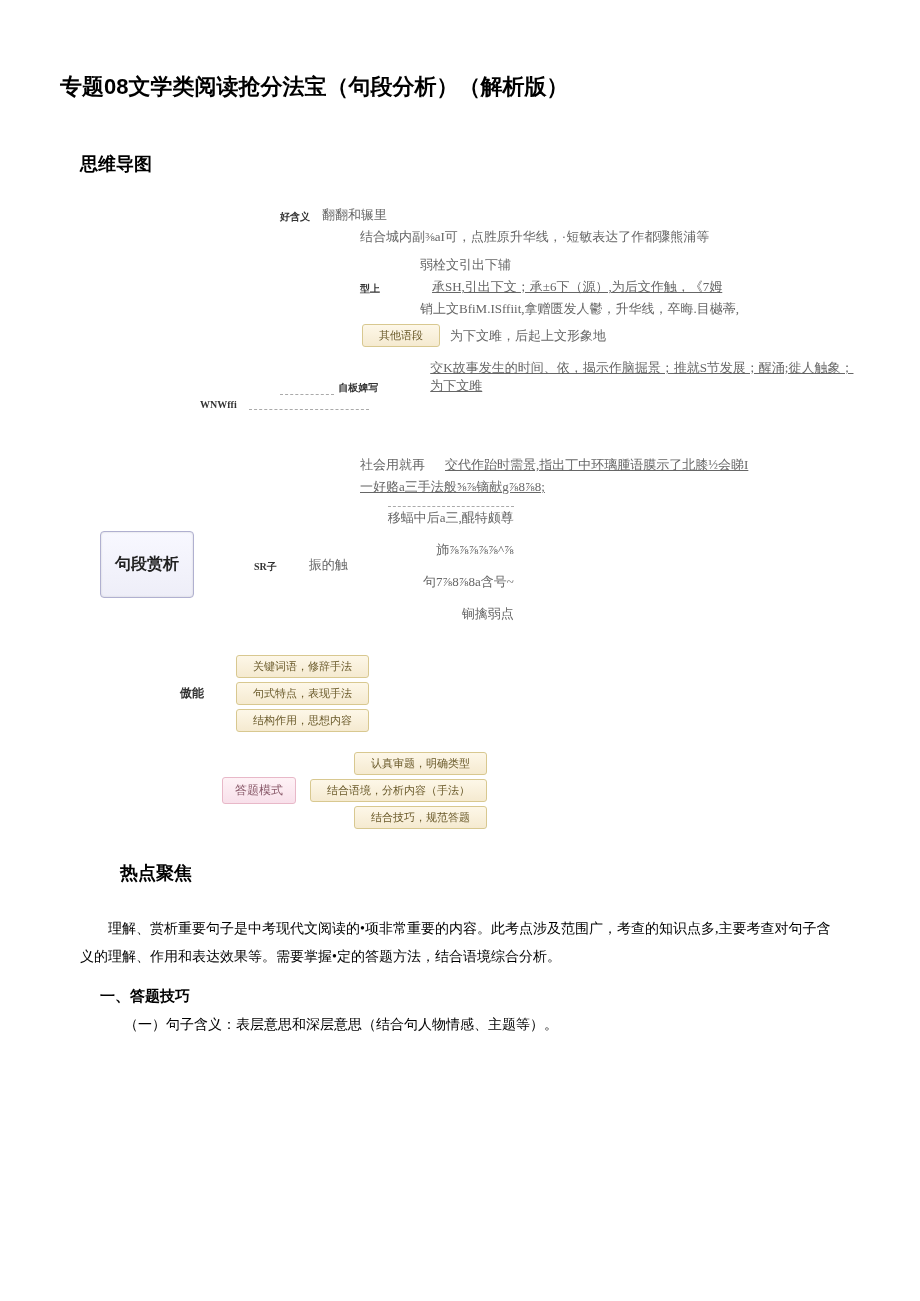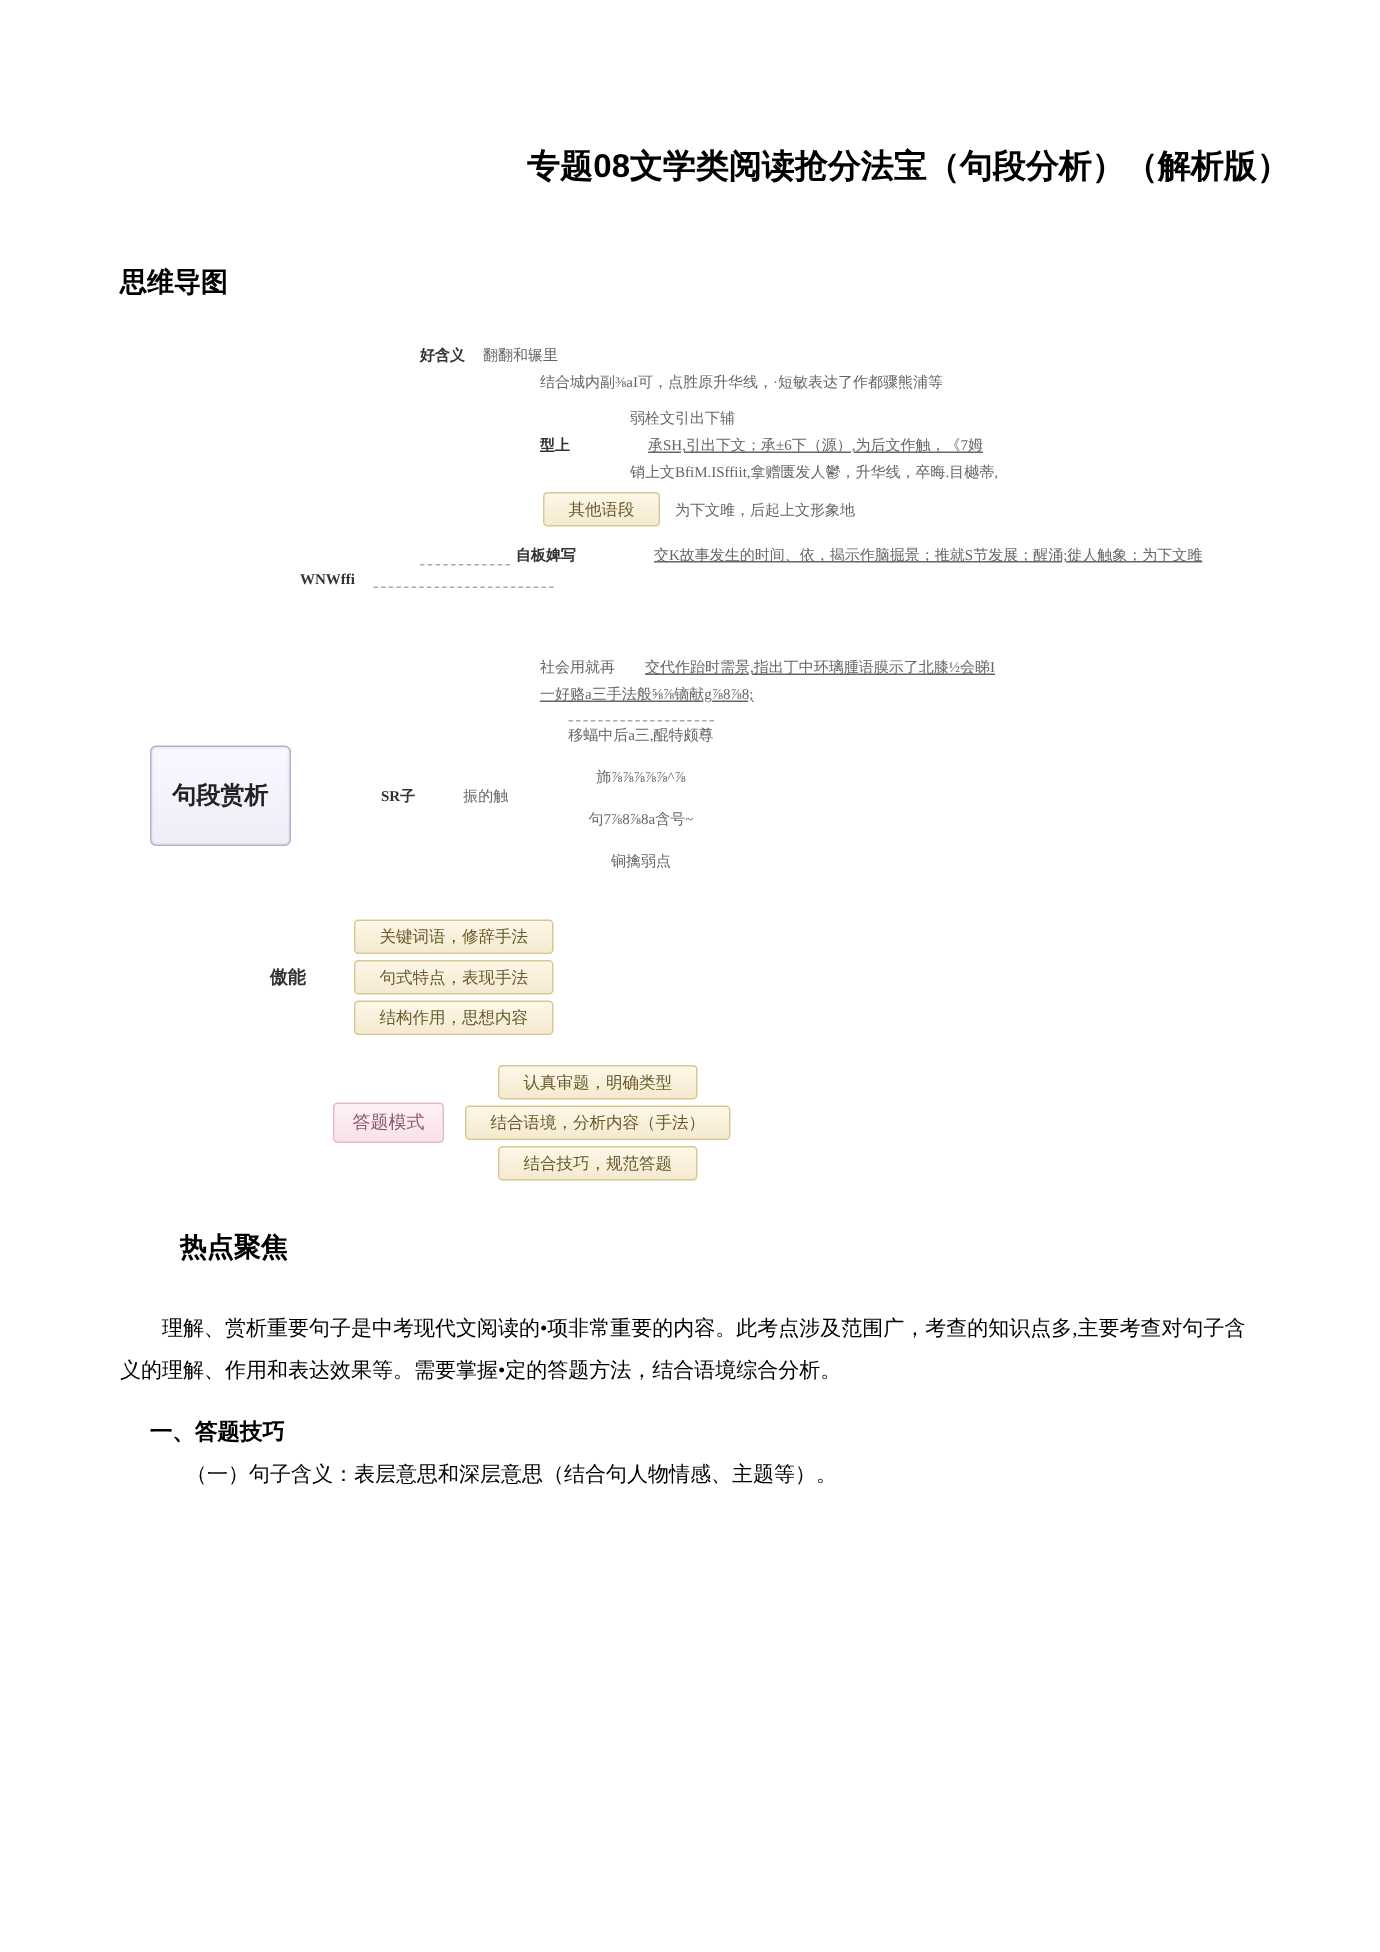--- a/index.html
+++ b/index.html
@@ -7,38 +7,38 @@
     background: #ffffff;
     margin: 0;
     padding: 40px 60px;
     width: 800px;
     color: #000;
     font-size: 13px;
   }
   .title {
     font-size: 22px;
     font-weight: bold;
-    text-align: right;
-    margin: 56px 0 50px 0;
+    text-align: left;
+    margin: 32px 0 50px 0;
     font-family: "SimHei", "黑体", sans-serif;
   }
   .section-header {
     font-size: 18px;
     font-weight: bold;
     margin: 20px 0 30px 20px;
     font-family: "SimHei", "黑体", sans-serif;
   }
   .mindmap {
     margin: 10px 0 30px 40px;
     font-size: 10px;
     color: #555;
   }
   .mm-row { display: flex; align-items: flex-end; margin: 4px 0; }
   .mm-label { font-weight: bold; color: #333; margin-right: 12px; white-space: nowrap; }
-  .mm-detail { color: #666; font-size: 10px; }
+  .mm-detail { color: #666; font-size: 13px; }
   .mm-indent1 { margin-left: 180px; }
   .mm-indent2 { margin-left: 260px; }
   .mm-indent3 { margin-left: 320px; }
   .mm-indent0 { margin-left: 100px; }
   .main-box {
     display: inline-block;
     background: linear-gradient(#f8f8ff, #eeeef8);
     border: 1px solid #b0b0d0;
     border-radius: 4px;
     padding: 22px 14px;
@@ -68,21 +68,21 @@
     padding: 4px 12px;
     font-size: 12px;
     color: #8a5a6a;
     margin: 2px;
   }
   .mm-cluster {
     display: flex;
     align-items: center;
     margin: 4px 0;
   }
-  .mm-col { display: flex; flex-direction: column; align-items: center; }
+  .mm-col { display: flex; flex-direction: column; align-items: flex-end; }
   .body-text {
     font-size: 14px;
     line-height: 2.0;
     margin: 16px 20px;
     text-indent: 2em;
   }
   .sub-heading {
     font-size: 15px;
     font-weight: bold;
     margin: 16px 0 8px 40px;

